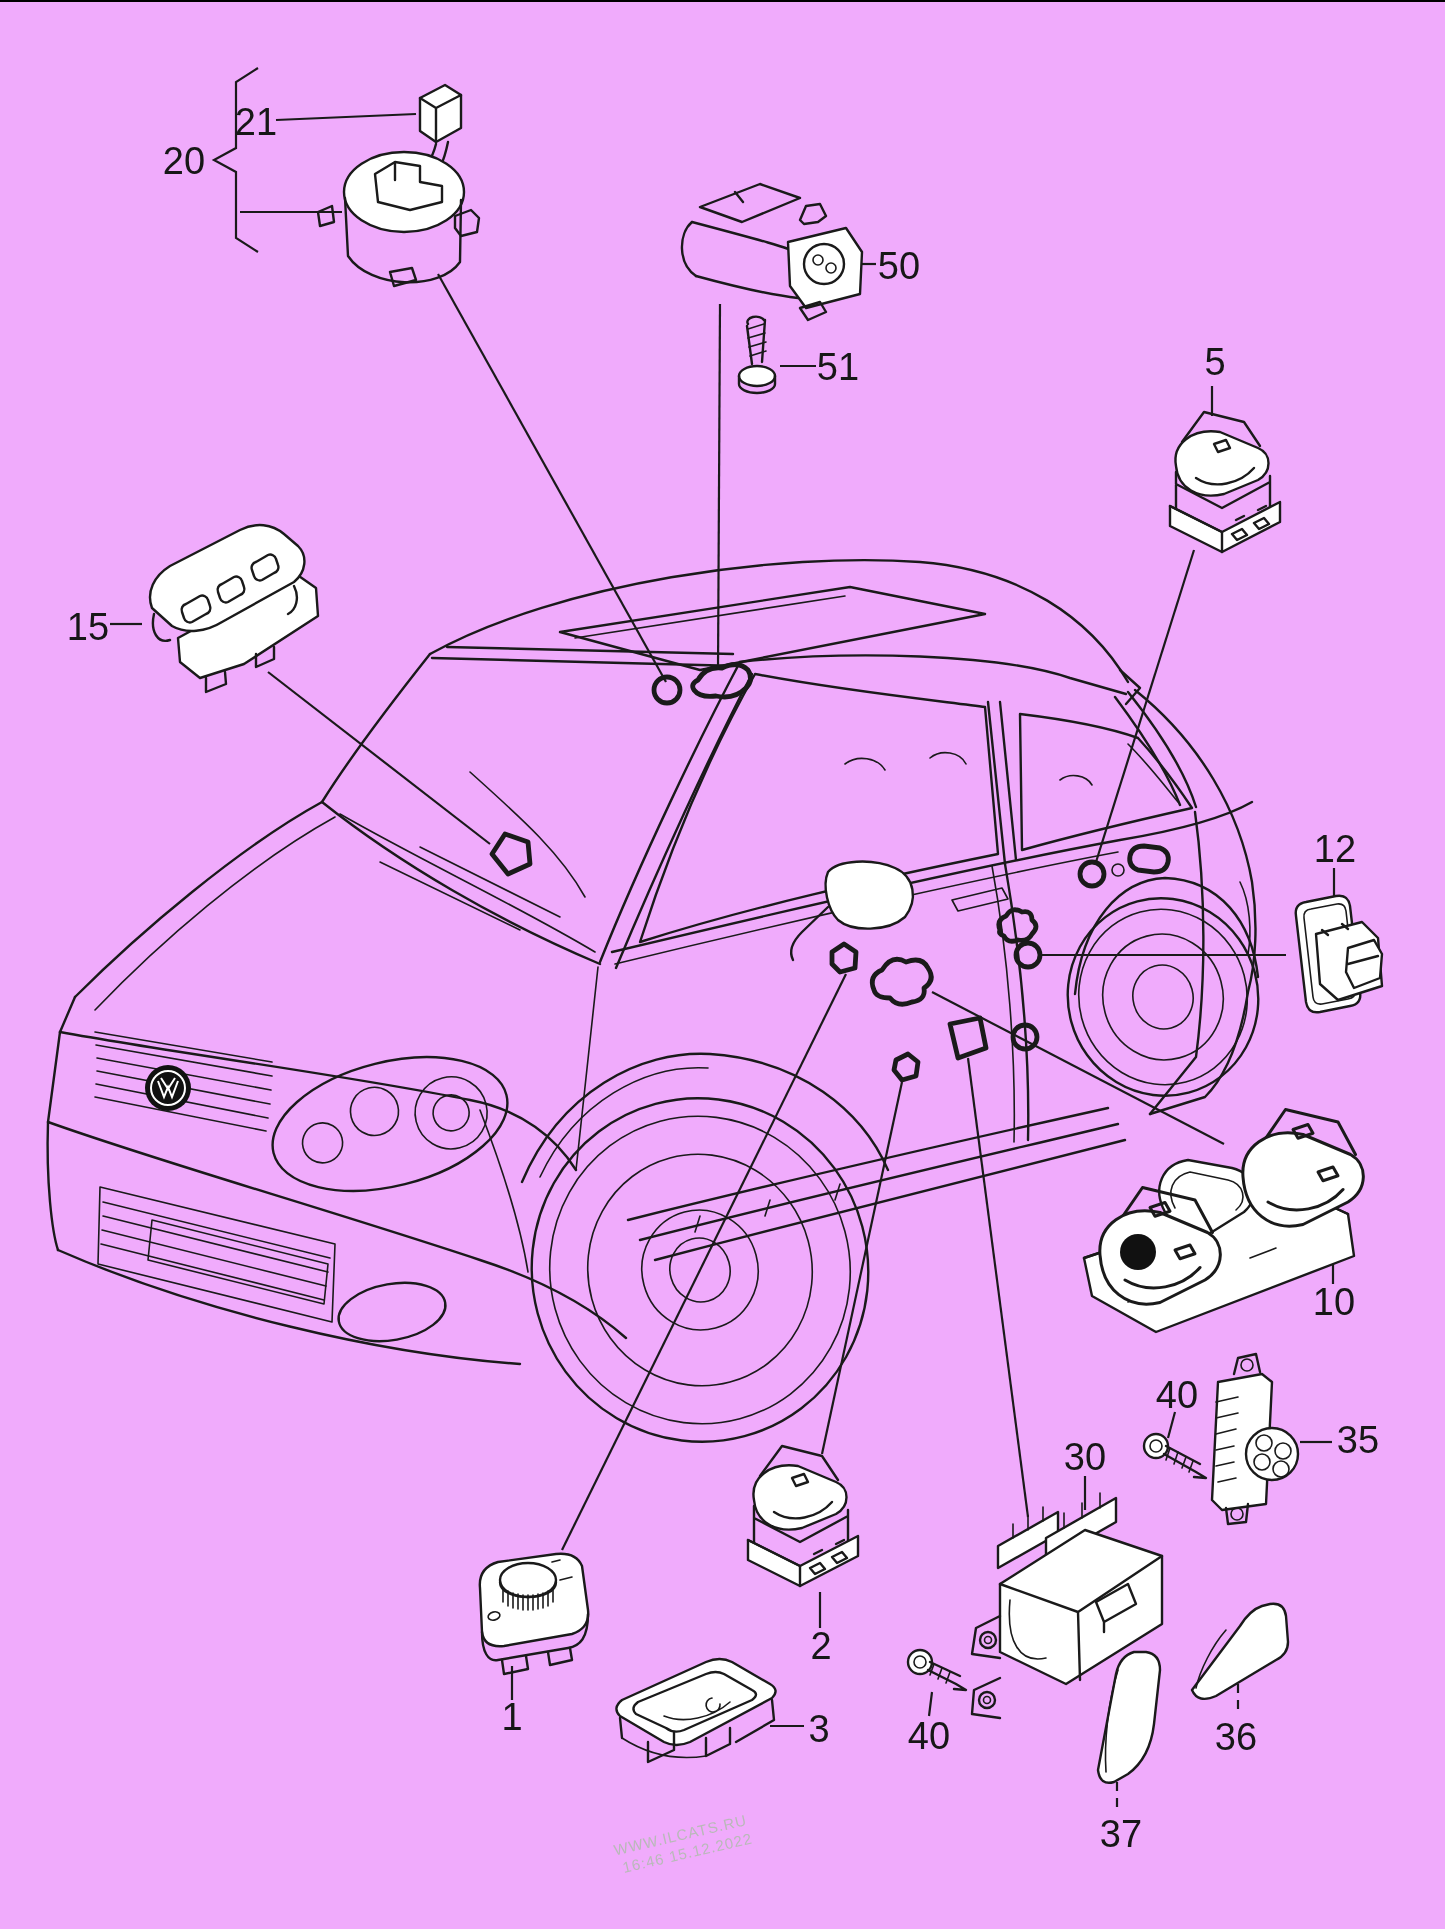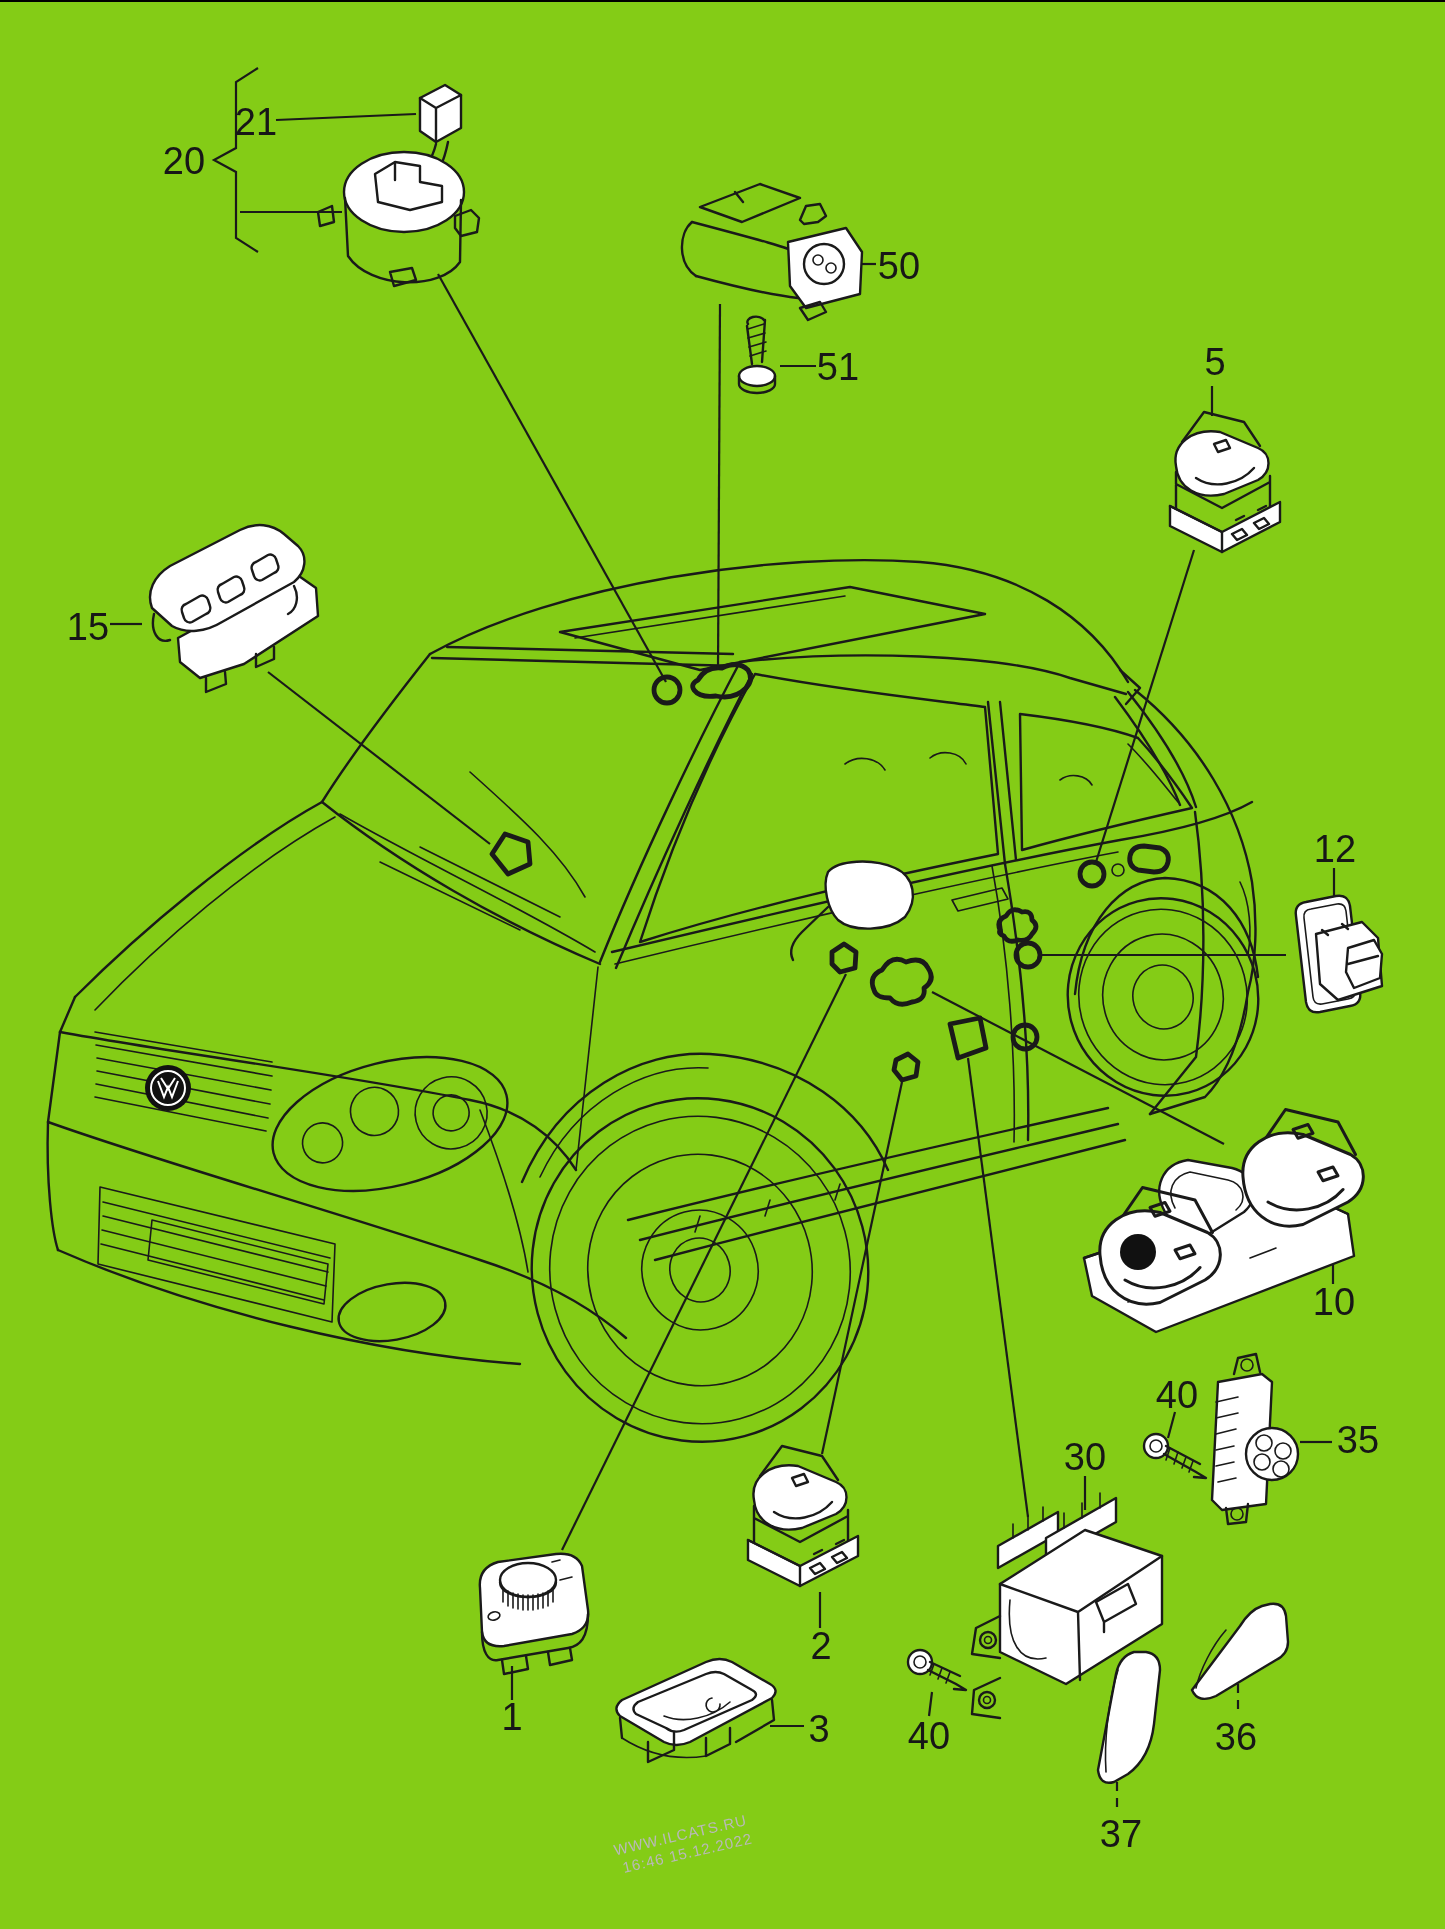--- a/index.html
+++ b/index.html
@@ -1,16 +1,16 @@
 <!DOCTYPE html>
 <html><head>
 <meta charset="utf-8">
 <style>
   html,body{margin:0;padding:0;background:#ffffff;}
-  .frame{width:1445px;height:1929px;margin:0 auto;position:relative;background:#84cc16;
+  .frame{width:1445px;height:1929px;margin:0 auto;position:relative;background:#f0abfc;
          border-top:2px solid #000;box-sizing:border-box;font-family:"Liberation Sans",sans-serif;}
   svg{display:block;}
   .ln{stroke:#1a1a1a;stroke-width:2.4;fill:none;stroke-linecap:round;stroke-linejoin:round;}
   .thin{stroke-width:1.6;}
   .solid{fill:#ffffff;}
   .blob{stroke-width:4.8;}
   .ldr{stroke:#1a1a1a;stroke-width:2.2;fill:none;}
   .dash{stroke-dasharray:9 7;}
   .dark{fill:#111111;stroke:none;}
   .lbl{font-family:"Liberation Sans",sans-serif;font-size:38px;fill:#171717;text-anchor:middle;}

